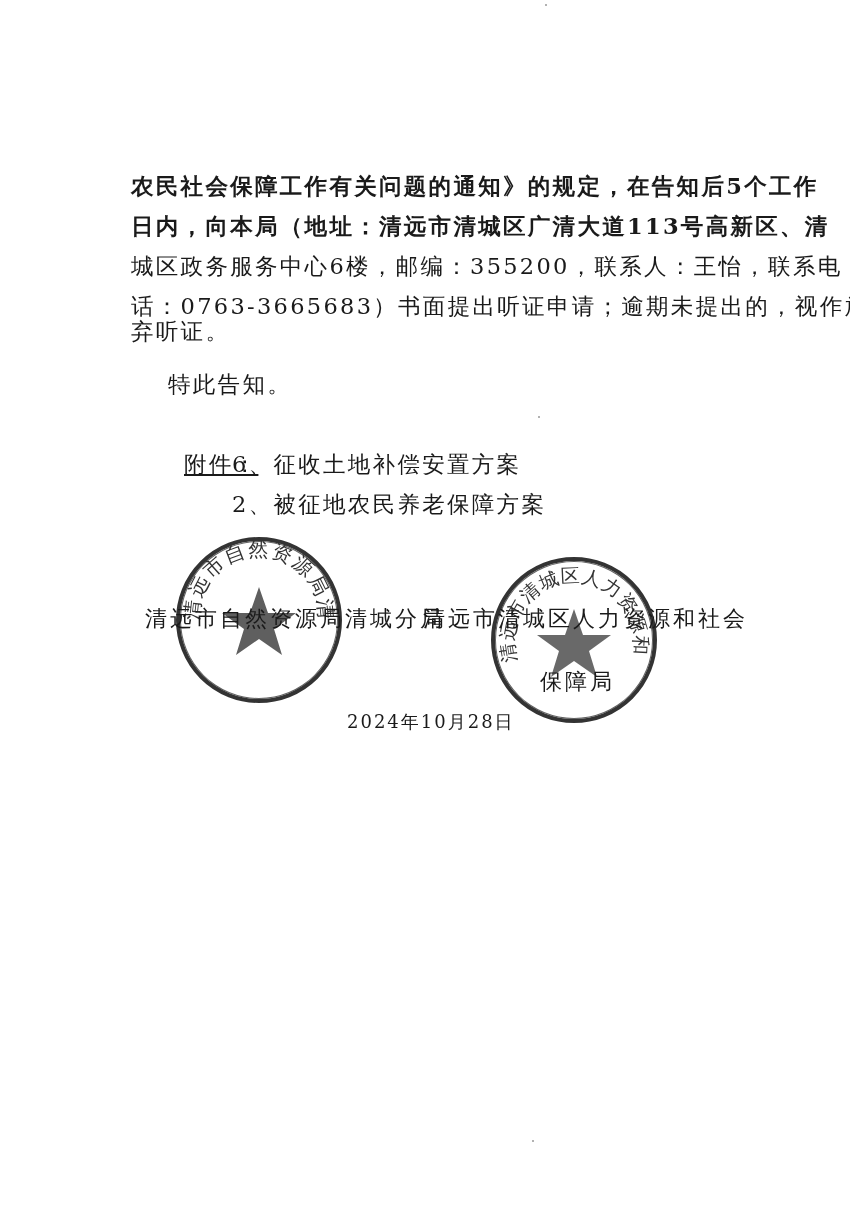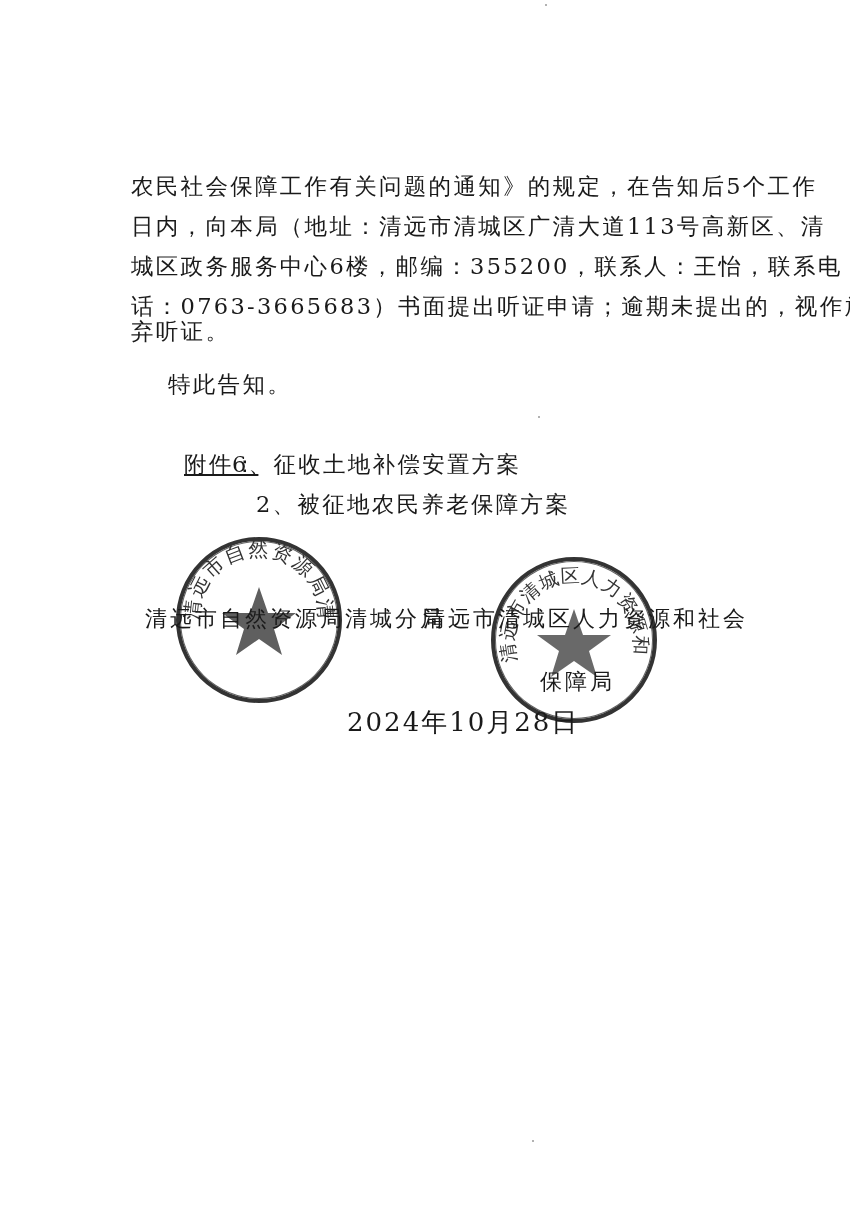--- a/index.html
+++ b/index.html
@@ -14,38 +14,38 @@
     .seal {
       position: absolute; border-radius: 50%;
       border: 4px solid #222; box-shadow: inset 0 0 0 1px #555;
       opacity: 0.92;
     }
     .seal svg { position: absolute; left: 0; top: 0; }
     .sig {
       position: absolute; top: 601px; font-size: 22px; line-height: 36px; letter-spacing: 3px; white-space: nowrap;
     }
     .date {
-      position: absolute; top: 704px; left: 347px; font-size: 26px; line-height: 36px; letter-spacing: 2px; white-space: nowrap;
+      position: absolute; top: 704px; left: 347px; font-size: 18px; line-height: 36px; letter-spacing: 2px; white-space: nowrap;
     }
     .speck { position: absolute; width: 2px; height: 2px; background: #999; border-radius: 1px; }
   </style>
 </head>
 <body>
 
-<div class="line" style="top:166px;">农民社会保障工作有关问题的通知》的规定，在告知后5个工作</div>
-<div class="line" style="top:206px;">日内，向本局（地址：清远市清城区广清大道113号高新区、清</div>
+<div class="line" style="top:166px;font-weight:bold;">农民社会保障工作有关问题的通知》的规定，在告知后5个工作</div>
+<div class="line" style="top:206px;font-weight:bold;">日内，向本局（地址：清远市清城区广清大道113号高新区、清</div>
 <div class="line" style="top:246px;">城区政务服务中心6楼，邮编：355200，联系人：王怡，联系电</div>
 <div class="line" style="top:286px;">话：0763-3665683）书面提出听证申请；逾期未提出的，视作放</div>
 <div class="line" style="top:311px;">弃听证。</div>
 
 <div class="line" style="top:364px; left:168px;">特此告知。</div>
 
 <div class="line" style="top:444px; left:184px;text-decoration:underline;">附件：</div>
 <div class="line" style="top:444px; left:232px;">6、征收土地补偿安置方案</div>
-<div class="line" style="top:484px; left:232px;margin-left:24px;">2、被征地农民养老保障方案</div>
+<div class="line" style="top:484px; left:232px;">2、被征地农民养老保障方案</div>
 
 <div class="seal" style="left:176px; top:537px; width:158px; height:158px;">
   <svg width="158" height="158" viewBox="0 0 158 158">
     <defs>
       <path id="arcL" d="M 20 86 A 60 60 0 1 1 138 86"></path>
     </defs>
     <text font-size="20" fill="#222" font-family="DejaVu Sans, sans-serif" letter-spacing="2">
       <textPath href="#arcL" startOffset="3%">清远市自然资源局清城分局</textPath>
     </text>
     <polygon points="79,46 88,72 116,72 94,88 102,114 79,98 56,114 64,88 42,72 70,72" fill="#333" opacity="0.85"></polygon>

